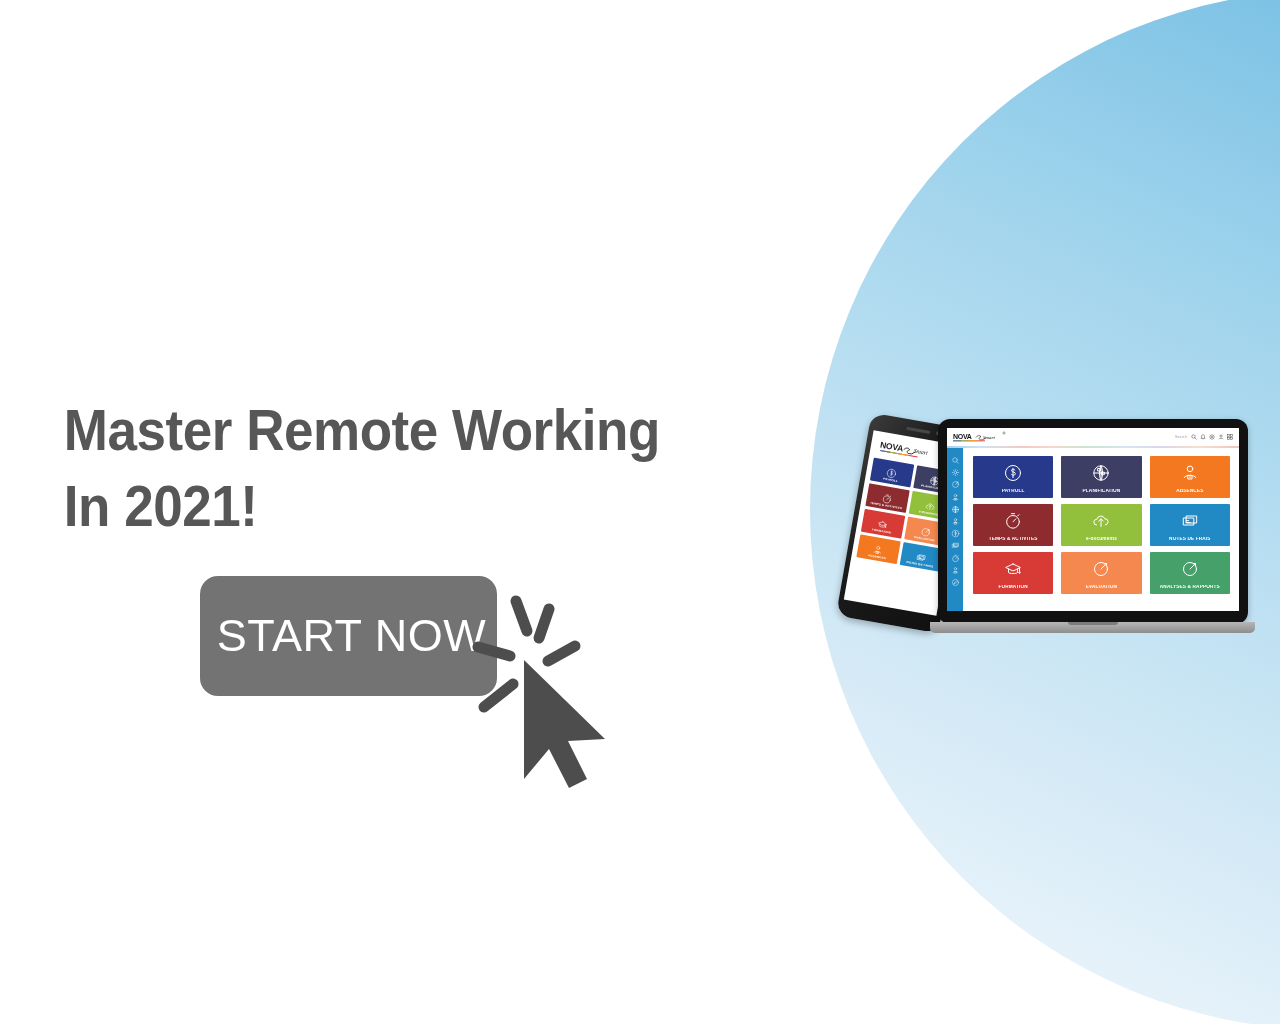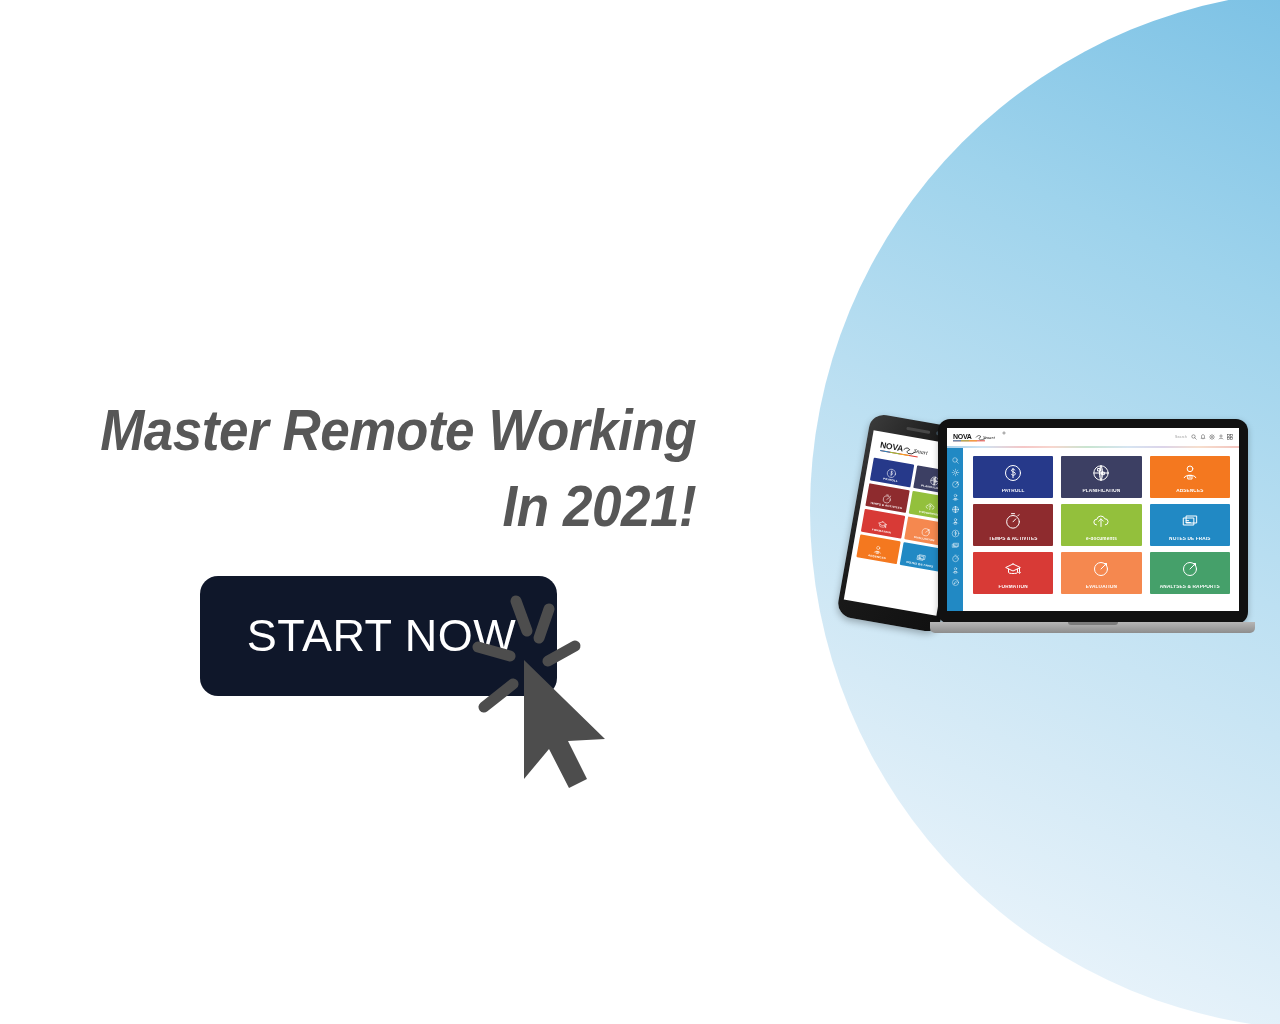--- a/index.html
+++ b/index.html
@@ -41,22 +41,21 @@
         #e6f2fa 88%,
         #f1f7fc 100%);
   }
 
   
   .hero {
     position: absolute;
     left: 40px;
     top: 392px;
     width: 680px;
-    text-align: right;
-    font-style: italic;
+    text-align: left;
   }
   .hero-title {
     margin: 0;
     color: #575757;
     font-family: "Liberation Sans", sans-serif;
     font-weight: bold;
     font-size: 57px;
     line-height: 1.34;
     letter-spacing: -0.5px;
     transform: scaleX(0.93);
@@ -69,25 +68,25 @@
     position: absolute;
     left: 200px;
     top: 576px;
     width: 404px;
     height: 230px;
   }
   .cta-button {
     position: absolute;
     left: 0;
     top: 0;
-    width: 357px;
+    width: 297px;
     height: 120px;
     border: none;
     border-radius: 18px;
-    background: #0f172a;
+    background: #737373;
     color: #ffffff;
     font-family: "Liberation Sans", sans-serif;
     font-size: 45px;
     font-weight: normal;
     letter-spacing: 0.5px;
     line-height: 120px;
     text-align: center;
     padding: 0 0 0 6px;
     cursor: pointer;
     box-sizing: border-box;

